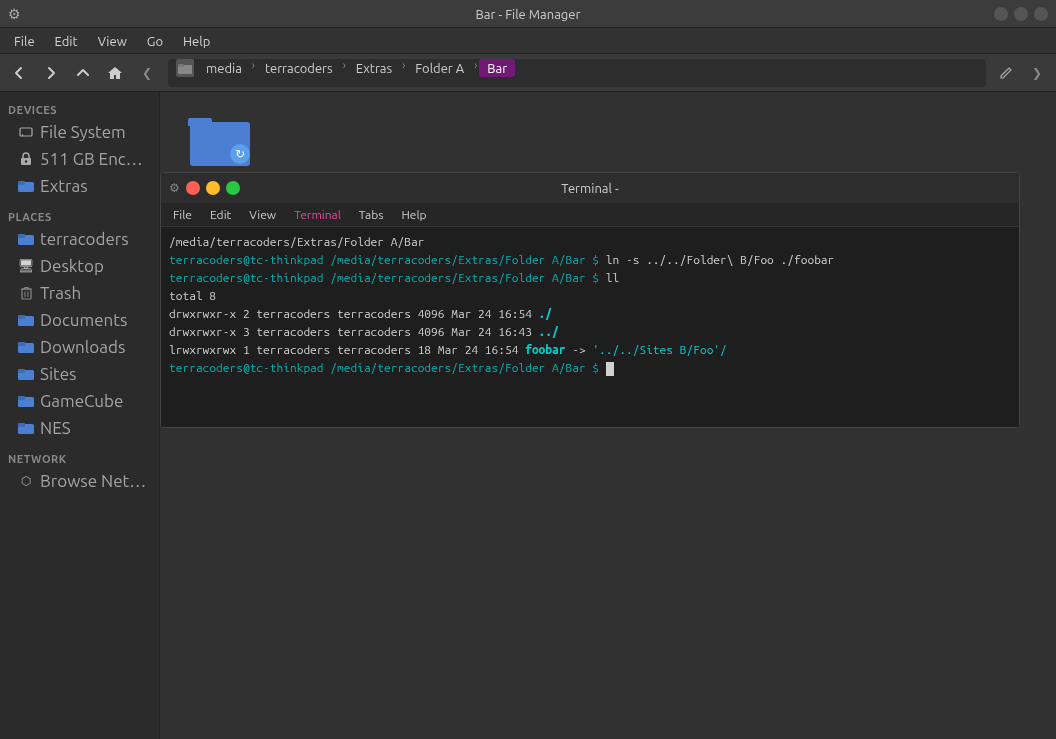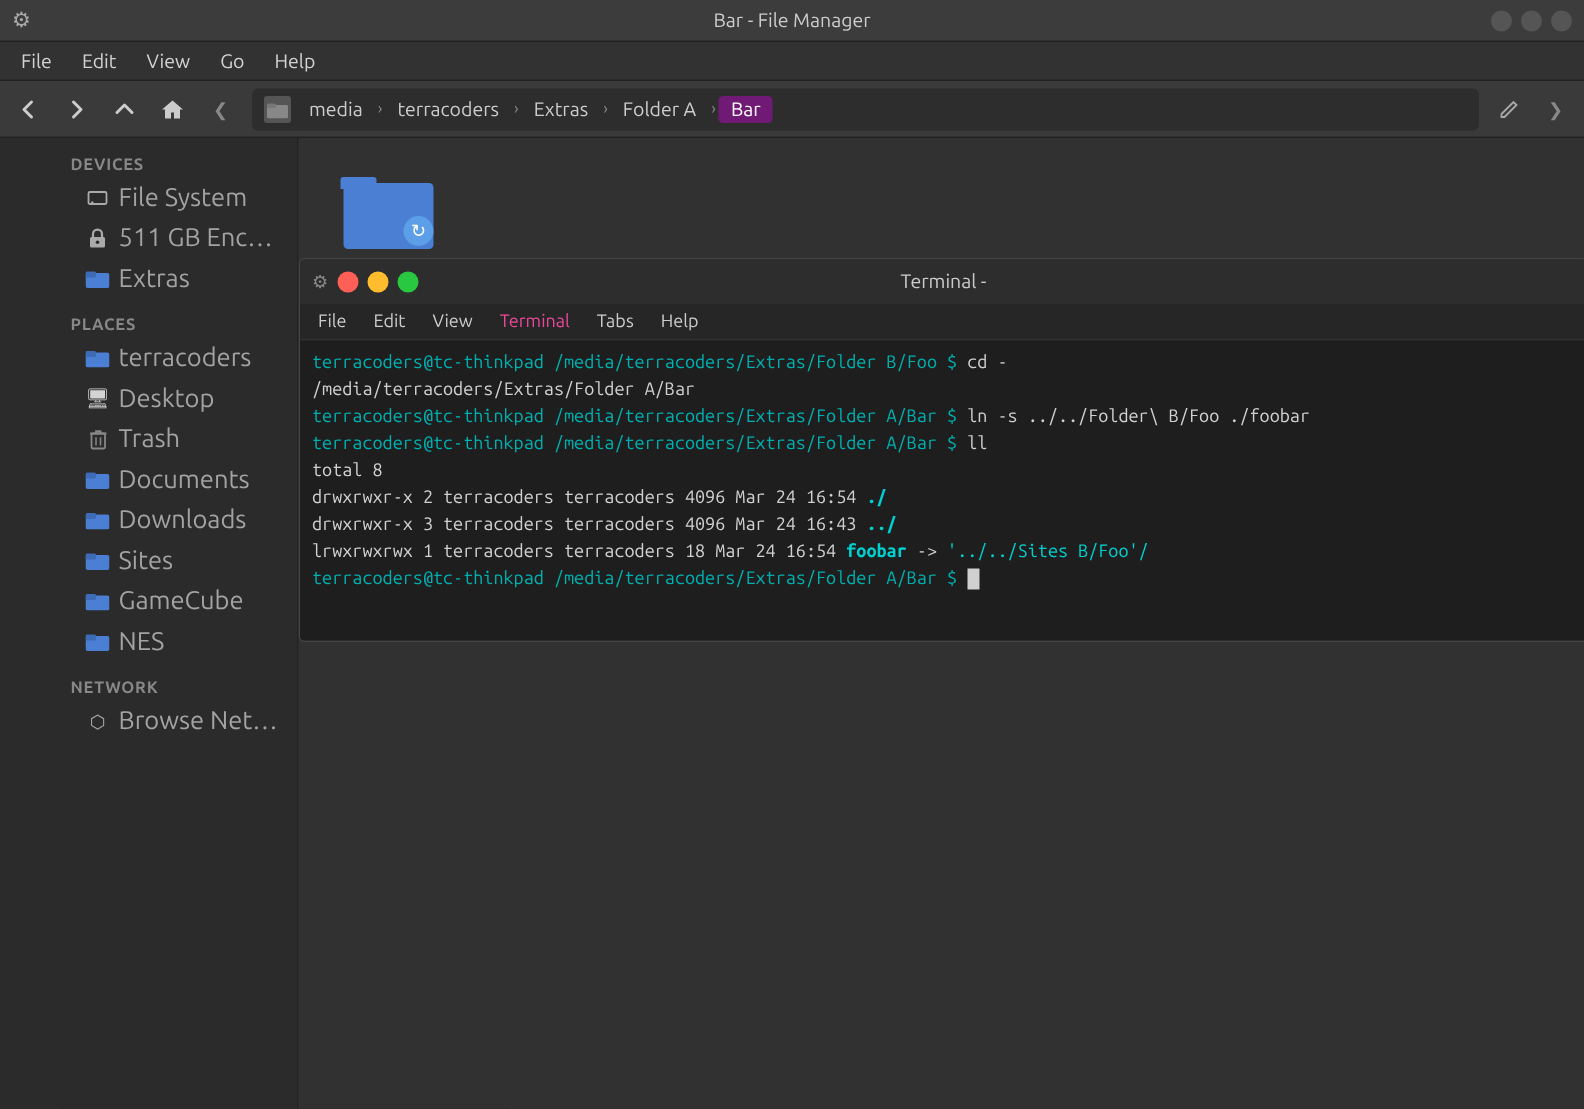--- a/index.html
+++ b/index.html
@@ -75,21 +75,21 @@
       justify-content: center;
       border-radius: 4px;
       cursor: pointer;
       color: #ccc;
       font-size: 15px;
     }
 
     
     #breadcrumb {
       display: flex;
-      align-items: center;
+      align-items: flex-start;
       flex: 1;
       height: 28px;
       background: #2d2d2d;
       border-radius: 4px;
       margin: 0 4px;
       padding: 0 4px;
       overflow: hidden;
     }
     .bc-arrow {
       color: #888;
@@ -127,21 +127,20 @@
       justify-content: center;
       cursor: pointer;
       color: #aaa;
       font-size: 13px;
     }
 
     
     #main {
       display: flex;
       height: calc(739px - 28px - 26px - 38px);
-      margin-left: 39px;
     }
 
     
     #sidebar {
       width: 160px;
       background: #2b2b2b;
       border-right: 1px solid #222;
       overflow-y: auto;
       padding: 8px 0;
       flex-shrink: 0;
@@ -527,24 +526,20 @@
         <span class="term-menu-item">File</span>
         <span class="term-menu-item">Edit</span>
         <span class="term-menu-item">View</span>
         <span class="term-menu-item" style="color:#ec4899;">Terminal</span>
         <span class="term-menu-item">Tabs</span>
         <span class="term-menu-item">Help</span>
       </div>
 
       <div id="terminal-body">
         <div>
-          <span class="term-prompt">terracoders@tc-thinkpad /media/terracoders/Extras/Folder B/Foo $</span>
-          <span class="term-cmd"> cd -</span>
-        </div>
-        <div>
           <span class="term-output">/media/terracoders/Extras/Folder A/Bar</span>
         </div>
         <div>
           <span class="term-prompt">terracoders@tc-thinkpad /media/terracoders/Extras/Folder A/Bar $</span>
           <span class="term-cmd"> ln -s ../../Folder\ B/Foo ./foobar</span>
         </div>
         <div>
           <span class="term-prompt">terracoders@tc-thinkpad /media/terracoders/Extras/Folder A/Bar $</span>
           <span class="term-cmd"> ll</span>
         </div>

